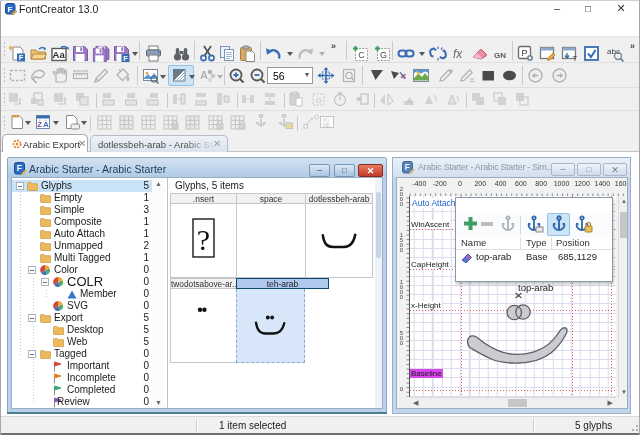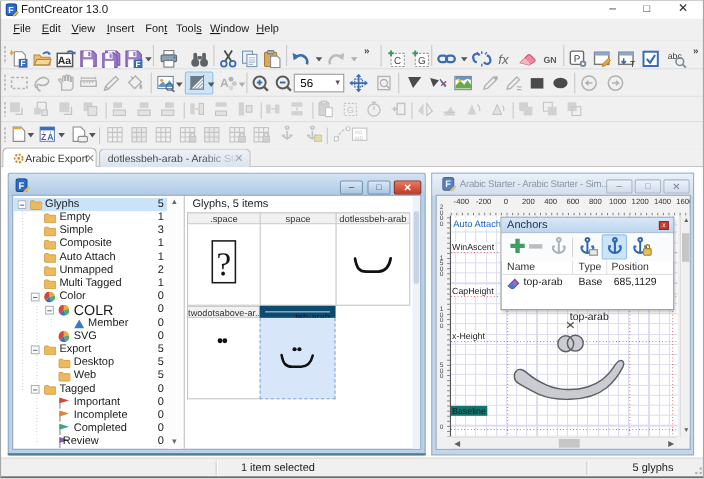--- a/index.html
+++ b/index.html
@@ -37,30 +37,20 @@
  <svg class="ic" style="left:5px;top:3px" width="12" height="12" viewBox="0 0 12 12">
         <rect x="0.5" y="0.5" width="9.5" height="10.5" rx="2" fill="#2a6bc8" stroke="#1a4a90"></rect>
         <text x="4.9" y="8.6" font-size="8" font-weight="bold" fill="#fff" text-anchor="middle">F</text>
         <path d="M6.5 11 L10.5 7 L12 8.5 L8 12 Z" fill="#e8b84a" stroke="#a67c1a" stroke-width="0.5"></path>
       </svg>
  <div class="txt">FontCreator 13.0</div>
  <div class="winbtn" style="left:542px">–</div>
  <div class="winbtn" style="left:573px;font-size:10px">□</div>
  <div class="winbtn" style="left:606px">✕</div>
 </div>
-<div id="menubar">
- <span style="left:12px"><u>F</u>ile</span>
- <span style="left:38px"><u>E</u>dit</span>
- <span style="left:65px"><u>V</u>iew</span>
- <span style="left:97px"><u>I</u>nsert</span>
- <span style="left:132px">Fon<u>t</u></span>
- <span style="left:160px">Tool<u>s</u></span>
- <span style="left:191px"><u>W</u>indow</span>
- <span style="left:233px"><u>H</u>elp</span>
-</div>
 <div class="tbrow" id="r1">
       <div class="grip"></div>
       <div style="position:absolute;left:0;top:-36px;width:640px;height:140px;pointer-events:none">
         <svg class="ic" style="left:9px;top:44px" width="17" height="17" viewBox="0 0 17 17">
           <path d="M4 2 h7 l3 3 v10 h-10 z" fill="#fff" stroke="#8a8a8a"></path>
           <path d="M1.5 0 l1 2 2 .9 -2 .9 -1 2 -.9-2 -2-.9 2-.9z" fill="#e8a33a"></path>
           <rect x="8" y="8.5" width="8" height="8" fill="#3a6cb4"></rect>
           <text x="12" y="15.3" font-size="7.5" font-weight="bold" fill="#fff" text-anchor="middle">F</text>
         </svg>
         <svg class="ic" style="left:30px;top:44px" width="17" height="17" viewBox="0 0 17 17">
@@ -541,20 +531,21 @@
       </div>
 </div>
 <div id="mdi"></div>
     <div style="position:absolute;left:7px;top:157px;width:380px;height:257px;background:#b9d1ea;border:1px solid #8aa5c2;border-radius:2px;box-shadow:inset 0 1px 0 rgba(255,255,255,.6)">
       <div style="position:absolute;left:0px;top:0;width:378px;height:20px;background:linear-gradient(#d3e2f2,#aec9e5);border-radius:2px 2px 0 0">
         <svg style="position:absolute;left:6px;top:4px" width="13" height="13" viewBox="0 0 13 13">
           <rect x="0.5" y="0.5" width="10" height="11.5" rx="2" fill="#2a6bc8" stroke="#1a4a90"></rect>
           <text x="5.4" y="9.4" font-size="8.5" font-weight="bold" fill="#fff" text-anchor="middle">F</text>
           <path d="M7 12 L11.5 7.5 L13 9 L8.5 13.5 Z" fill="#e8b84a"></path>
         </svg>
+        <span style="position:absolute;left:21px;top:5px;font-size:10.5px;color:#1c3c5e">Arabic Starter - Arabic Starter</span>
         <div style="position:absolute;left:301px;top:6px;width:21px;height:13px;background:linear-gradient(#dce9f6,#a9c4e0);border:1px solid #7a96b5;border-radius:2px;text-align:center;line-height:11px;color:#2a4a6a;font-size:9px">–</div>
         <div style="position:absolute;left:326px;top:6px;width:21px;height:13px;background:linear-gradient(#dce9f6,#a9c4e0);border:1px solid #7a96b5;border-radius:2px;text-align:center;line-height:12px;color:#2a4a6a;font-size:8px">□</div>
         <div style="position:absolute;left:350px;top:6px;width:25px;height:13px;background:linear-gradient(#e87a62,#c13b28);border:1px solid #8a2a1e;border-radius:2px;text-align:center;line-height:13px;color:#fff;font-size:9px;font-weight:bold">✕</div>
       </div>
       <div style="position:absolute;left:4px;top:20px;width:370px;height:230px;background:#fff;outline:1px solid #98aec4;overflow:hidden">
         <div style="position:absolute;left:0;top:0;width:370px;height:230px">
           <div style="position:absolute;left:34px;top:112px;width:1px;height:8px;background-image:linear-gradient(#c4ccd4 1px,transparent 1px);background-size:1px 3px"></div>
           <div style="position:absolute;left:21px;top:100px;width:1px;height:126px;background-image:linear-gradient(#c4ccd4 1px,transparent 1px);background-size:1px 3px"></div>
           <div style="position:absolute;left:8px;top:14px;width:1px;height:164px;background-image:linear-gradient(#c4ccd4 1px,transparent 1px);background-size:1px 3px"></div>
           <div style="position:absolute;left:0;top:2px;width:140px;height:12px;background:#cbe3f8"></div>
@@ -675,30 +666,30 @@
             <path d="M1.5 1 l6.5 2 -6.5 2z" fill="#8a5ab8" stroke="#8a5ab8"></path>
           </svg>
           <div style="position:absolute;left:45px;top:218px;font-size:10px;line-height:12px;color:#1a1a1a;white-space:nowrap">Review</div>
           <div style="position:absolute;left:117px;top:218px;width:20px;text-align:right;font-size:10px;line-height:12px;color:#1a1a1a">0</div>
           <div style="position:absolute;left:140px;top:0;width:13px;height:230px;background:#fcfcfd">
             <div style="position:absolute;left:3px;top:2px;font-size:7px;color:#6a6a6a">▲</div>
             <div style="position:absolute;left:3px;bottom:2px;font-size:7px;color:#6a6a6a">▼</div>
           </div>
           <div style="position:absolute;left:155px;top:0;width:1px;height:230px;background:#c0c0c0"></div>
           <div style="position:absolute;left:163px;top:2px;font-size:10px;color:#1a1a1a">Glyphs, 5 items</div>
-          <div style="position:absolute;left:158px;top:15px;width:66px;height:11px;background:#f1f1f1;border:1px solid #c6c6c6;border-right:none;font-size:8.5px;color:#333;text-align:center;line-height:11px">.space</div>
+          <div style="position:absolute;left:158px;top:15px;width:66px;height:11px;background:#f1f1f1;border:1px solid #c6c6c6;border-right:none;font-size:8.5px;color:#333;text-align:center;line-height:11px">.nsert</div>
           <div style="position:absolute;left:224px;top:15px;width:69px;height:11px;background:#f1f1f1;border:1px solid #c6c6c6;border-right:none;font-size:8.5px;color:#333;text-align:center;line-height:11px">space</div>
           <div style="position:absolute;left:293px;top:15px;width:67px;height:11px;background:#f1f1f1;border:1px solid #c6c6c6;border-right:none;font-size:8.5px;color:#333;text-align:center;line-height:11px">dotlessbeh-arab</div>
           <div style="position:absolute;left:360px;top:15px;width:1px;height:11px;background:#c6c6c6"></div>
           <div style="position:absolute;left:158px;top:26px;width:66px;height:74px;background:#fff;border-left:1px solid #c6c6c6;border-bottom:1px solid #c6c6c6"></div>
           <div style="position:absolute;left:224px;top:26px;width:69px;height:74px;background:#fff;border-left:1px solid #c6c6c6;border-bottom:1px solid #c6c6c6"></div>
           <div style="position:absolute;left:293px;top:26px;width:67px;height:74px;background:#fff;border-left:1px solid #c6c6c6;border-bottom:1px solid #c6c6c6"></div>
           <div style="position:absolute;left:360px;top:26px;width:1px;height:74px;background:#c6c6c6"></div>
           <div style="position:absolute;left:158px;top:100px;width:66px;height:11px;background:#f1f1f1;border:1px solid #c6c6c6;border-right:none;font-size:8.3px;color:#333;text-align:center;line-height:11px;white-space:nowrap;overflow:hidden">twodotsabove-ar...</div>
-          <div style="position:absolute;left:224px;top:100px;width:69px;height:11px;background:#b1c8ee;border:5px solid #0c4a6e;font-size:8.5px;color:#1a1a1a;text-align:right;line-height:11px">teh-arab</div>
+          <div style="position:absolute;left:224px;top:100px;width:93px;height:11px;background:#b1c8ee;border:1px solid #0c4a6e;font-size:8.5px;color:#1a1a1a;text-align:center;line-height:11px">teh-arab</div>
           <div style="position:absolute;left:158px;top:111px;width:66px;height:74px;background:#fff;border-left:1px solid #c6c6c6;border-bottom:1px solid #c6c6c6"></div>
           <div style="position:absolute;left:224px;top:111px;width:69px;height:74px;background:#d8e6fa;border:1px dashed #8aa8cc;border-top:none"></div>
           <svg style="position:absolute;left:155px;top:15px" width="215" height="175" viewBox="0 0 215 175">
             <rect x="26" y="26" width="21" height="38" fill="#fff" stroke="#1a1a1a" stroke-width="1.4"></rect>
             <text x="36.5" y="57" font-size="30" font-family="Liberation Serif" fill="#111" text-anchor="middle">?</text>
             <path d="M155.8 42.2 C157.2 50.5 159.5 53.8 166 54 L177 54 C183.5 53.8 186.8 49.5 188.2 41.8" fill="none" stroke="#111" stroke-width="2.5" stroke-linecap="round"></path>
             <circle cx="33" cy="116.8" r="2.2" fill="#111"></circle>
             <circle cx="37.4" cy="116.8" r="2.2" fill="#111"></circle>
             <path d="M89 129.7 C90.3 137 92.5 140.3 98.5 140.5 L106.5 140.5 C112.3 140.3 115.8 136.8 117.3 130.2" fill="none" stroke="#111" stroke-width="2.3" stroke-linecap="round"></path>
             <circle cx="100.8" cy="124.5" r="1.9" fill="#111"></circle>
@@ -859,21 +850,21 @@
             <div style="position:absolute;left:51px;top:0;width:1px;height:201px;background-image:linear-gradient(#e06060 1px,transparent 1px);background-size:1px 3px"></div>
             <div style="position:absolute;left:162px;top:0;width:1px;height:201px;background-image:linear-gradient(#e06060 1px,transparent 1px);background-size:1px 3px"></div>
             <div style="position:absolute;left:201px;top:0;width:1px;height:201px;background-image:linear-gradient(#e06060 1px,transparent 1px);background-size:1px 3px"></div>
             <div style="position:absolute;left:0;top:33px;width:206px;height:1px;background-image:linear-gradient(90deg,#e06060 1px,transparent 1px);background-size:3px 1px"></div>
             <div style="position:absolute;left:0;top:73px;width:206px;height:1px;background-image:linear-gradient(90deg,#e06060 1px,transparent 1px);background-size:3px 1px"></div>
             <div style="position:absolute;left:0;top:113.5px;width:206px;height:1px;background-image:linear-gradient(90deg,#e06060 1px,transparent 1px);background-size:3px 1px"></div>
             <div style="position:absolute;left:0;top:194px;width:206px;height:1px;background-image:linear-gradient(90deg,#e06060 1px,transparent 1px);background-size:3px 1px"></div>
             <div style="position:absolute;left:0px;top:24px;font-size:8px;line-height:9px;color:#1a1a1a;background:#fff;padding:0 1px">WinAscent</div>
             <div style="position:absolute;left:0px;top:64px;font-size:8px;line-height:9px;color:#1a1a1a;background:#fff;padding:0 1px">CapHeight</div>
             <div style="position:absolute;left:0px;top:104.5px;font-size:8px;line-height:9px;color:#1a1a1a;background:#fff;padding:0 1px">x-Height</div>
-            <div style="position:absolute;left:0px;top:173px;font-size:8px;line-height:9px;color:#1a1a1a;background:#0f766e;padding:0 1px">Baseline</div>
+            <div style="position:absolute;left:0px;top:173px;font-size:8px;line-height:9px;color:#1a1a1a;background:#d946ef;padding:0 1px">Baseline</div>
             <div style="position:absolute;left:2px;top:2px;font-size:8.5px;color:#1a64c8;background:#fff">Auto Attach</div>
             <svg style="position:absolute;left:0;top:0" width="206" height="201" viewBox="0 0 206 201">
               <path d="M59.5 141 C56.5 144 57 150 61 152.3 C67 155.7 73.5 159.5 80 162.5 C88 166 97 167.3 108 167 C120 166.7 133 163.5 141.5 156.5 C147.5 151.5 153 144 156.3 137.5 C158 133.9 156.5 131.3 153.8 131.8 C151.5 132.2 149.8 134.5 148 137.5 C143 145.5 135 152.5 124 155.8 C112 159.3 98 158.8 87.5 154.3 C80 151 73 146.5 68.5 142.5 C65.5 139.8 61.5 138.8 59.5 141 Z" fill="#cbcbd2" stroke="#5e5e66" stroke-width="1.3"></path>
               <circle cx="104.3" cy="116.5" r="7.2" fill="#cbcbd2"></circle>
               <circle cx="113" cy="116" r="7.2" fill="#cbcbd2"></circle>
               <circle cx="104.3" cy="116.5" r="7.2" fill="none" stroke="#5e5e66" stroke-width="1.3"></circle>
               <circle cx="113" cy="116" r="7.2" fill="none" stroke="#5e5e66" stroke-width="1.3"></circle>
               <path d="M105.5 97 l6 5 M111.5 97 l-6 5" stroke="#555" stroke-width="1.1"></path>
               <circle cx="108.5" cy="99.5" r="1.1" fill="#555"></circle>
               <text x="108" y="95" font-size="9.5" fill="#1a1a1a">top-arab</text>
@@ -887,24 +878,20 @@
           <div style="position:absolute;left:13px;top:219px;width:206px;height:10px;background:#f0f0f0;border-top:1px solid #dcdcdc">
             <div style="position:absolute;left:3px;top:1px;font-size:7px;color:#606060">◀</div>
             <div style="position:absolute;right:3px;top:1px;font-size:7px;color:#606060">▶</div>
             <div style="position:absolute;left:98px;top:1px;width:19px;height:8px;background:#c6c6c6"></div>
           </div>
           <div style="position:absolute;left:0;top:219px;width:13px;height:11px;background:#f0f0f0"></div>
         </div>
       </div>
     </div>
     <div style="position:absolute;left:455px;top:197px;width:158px;height:85px;background:#fff;border:1px solid #8a9aaa;box-shadow:1px 2px 3px rgba(0,0,0,.25);z-index:40">
-      <div style="position:absolute;left:0;top:0;width:156px;height:14px;background:linear-gradient(#d8e8f8,#bcd6ee);border-bottom:1px solid #a8bed4">
-        <span style="position:absolute;left:5px;top:1px;font-size:10px;color:#223448">Anchors</span>
-        <div style="position:absolute;left:143px;top:3px;width:9px;height:8px;background:#cc3b2f;border:1px solid #8a2a1e;color:#fff;font-size:6px;text-align:center;line-height:7px">x</div>
-      </div>
       <div style="position:absolute;left:0;top:15px;width:156px;height:24px;background:#fafbfc">
         <svg style="position:absolute;left:7px;top:3px" width="15" height="15" viewBox="0 0 15 15">
           <path d="M5.5 1 h4 v4.5 H14 v4 H9.5 V14 h-4 V9.5 H1 v-4 h4.5z" fill="#3f9e63"></path>
         </svg>
         <div style="position:absolute;left:25px;top:9px;width:12px;height:3.5px;background:#bcbcbc"></div>
         <svg style="position:absolute;left:44px;top:2px" width="16" height="18" viewBox="0 0 16 18">
           <g fill="none" stroke="#aab2ba" stroke-width="1.8">
             <circle cx="8" cy="3" r="1.7"></circle>
             <path d="M8 5 v9 M2.5 9.5 a5.5 5.5 0 0 0 11 0 M4.5 9 H2 M11.5 9 H14"></path>
           </g>

